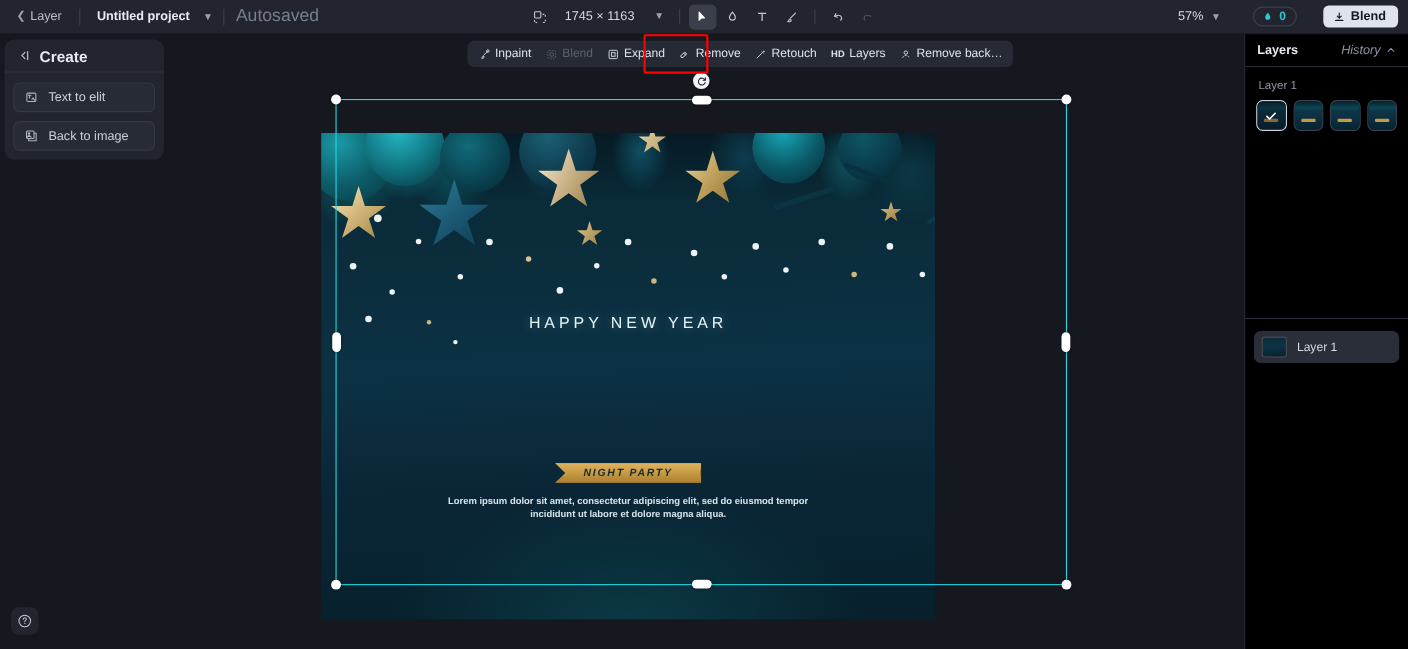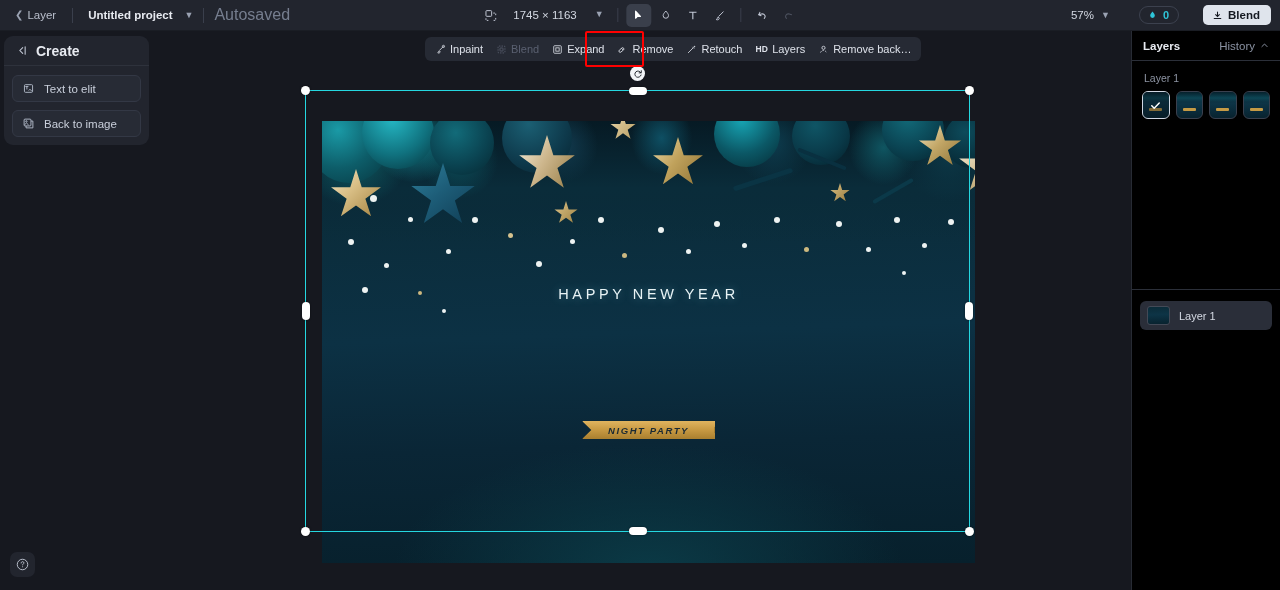--- a/index.html
+++ b/index.html
@@ -110,21 +110,21 @@
   .ft-btn.disabled { color: #5a6070; cursor: default; }
   .hd-badge { font-size: 8.5px; font-weight: bold; letter-spacing: .2px; }
   .ft-highlight {
     position: absolute; left: 585px; top: 31px; width: 59px; height: 36px;
     border: 2.5px solid #ff0000; border-radius: 2px; z-index: 36; pointer-events: none;
   }
 
   
   .canvas-area { position: absolute; inset: 31px 152px 0 152px; background: #16181f; }
   .artwork {
-    position: absolute; left: 170px; top: 90px; width: 653px; height: 442px;
+    position: absolute; left: 140px; top: 90px; width: 558px; height: 442px;
     overflow: hidden;
     background:
       radial-gradient(ellipse 60% 45% at 50% 102%, #0b3a46 0%, rgba(11,58,70,0) 65%),
       linear-gradient(178deg, #0a2330 0%, #0b2d3c 24%, #0c3144 48%, #0a2636 72%, #07202c 100%);
     z-index: 10;
   }
   
   .orn-band { position: absolute; left: 0; top: 0; width: 100%; height: 122px; overflow: hidden; }
   .orn-band::before {
     content: ""; position: absolute; inset: 0;
@@ -208,21 +208,21 @@
   
   .right-panel {
     position: absolute; right: 0; top: 31px; width: 149px; height: 559px;
     background: #000000; border-left: 1px solid #272b34; z-index: 30;
   }
   .rp-head {
     height: 30px; display: flex; align-items: center; justify-content: space-between;
     padding: 0 11px; border-bottom: 1px solid #2b2f39;
   }
   .rp-tab { color: #e7eaf0; font-size: 11.5px; font-weight: bold; cursor: pointer; }
-  .rp-tab.inactive { color: #8a92a2; font-weight: normal; display: flex; align-items: center; gap: 5px; }
+  .rp-tab.inactive { color: #8a92a2; font-weight: normal; display: flex; align-items: center; gap: 5px; font-style: italic; }
   .rp-label { color: #8d94a3; font-size: 10.5px; padding: 11px 0 7px 12px; }
   .thumbs { display: flex; gap: 6px; padding: 0 10px; }
   .thumb {
     width: 28px; height: 28px; border-radius: 6px; overflow: hidden;
     background: linear-gradient(178deg, #0b2b38 0%, #0d3446 45%, #08222e 100%);
     border: 1px solid #3a404e; cursor: pointer; position: relative;
   }
   .thumb.sel { border: 1.5px solid #cfd6e2; }
   .thumb .tb-top {
     position: absolute; left:0; top:0; width:100%; height: 38%;
@@ -431,20 +431,21 @@
       <div class="dot" style="left:626px;top:98px;width:6px;height:6px;"></div>
       <div class="dot" style="left:120px;top:188px;width:4px;height:4px;"></div>
       <div class="dot" style="left:580px;top:150px;width:4px;height:4px;"></div>
 
       <div class="aw-title">HAPPY NEW YEAR</div>
 
       <div class="ribbon">
         <span class="ribbon-text">NIGHT PARTY</span>
       </div>
 
+      <div class="aw-body">Lorem ipsum dolor sit amet, consectetur adipiscing elit, sed do eiusmod tempor incididunt ut labore et dolore magna aliqua.</div>
 
 
     </div>
   </div>
 
   <div class="sel-box">
     <div class="h-corner h-tl"></div>
     <div class="h-corner h-tr"></div>
     <div class="h-corner h-bl"></div>
     <div class="h-corner h-br"></div>

